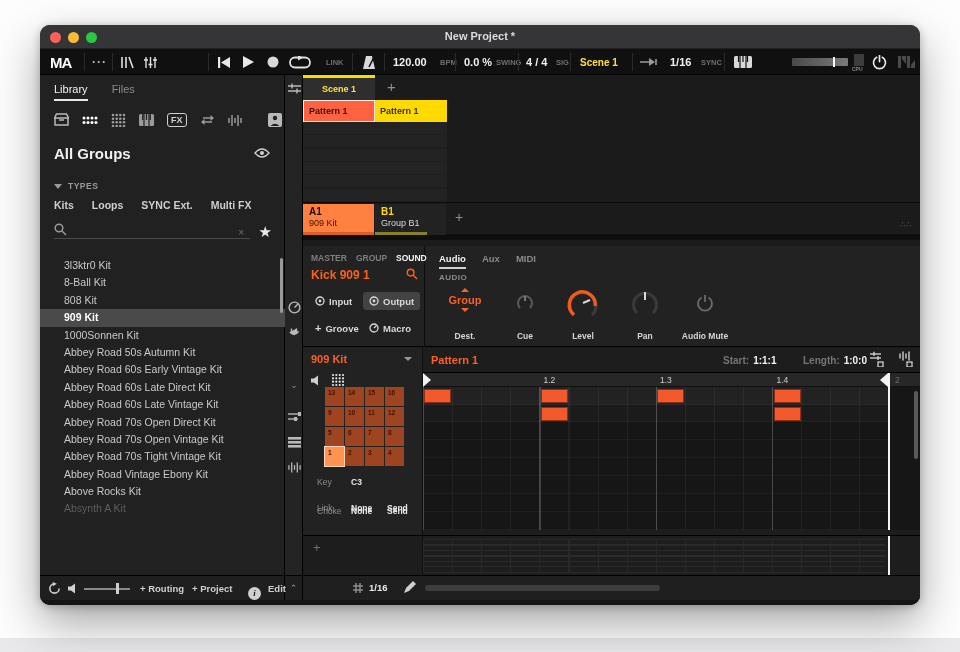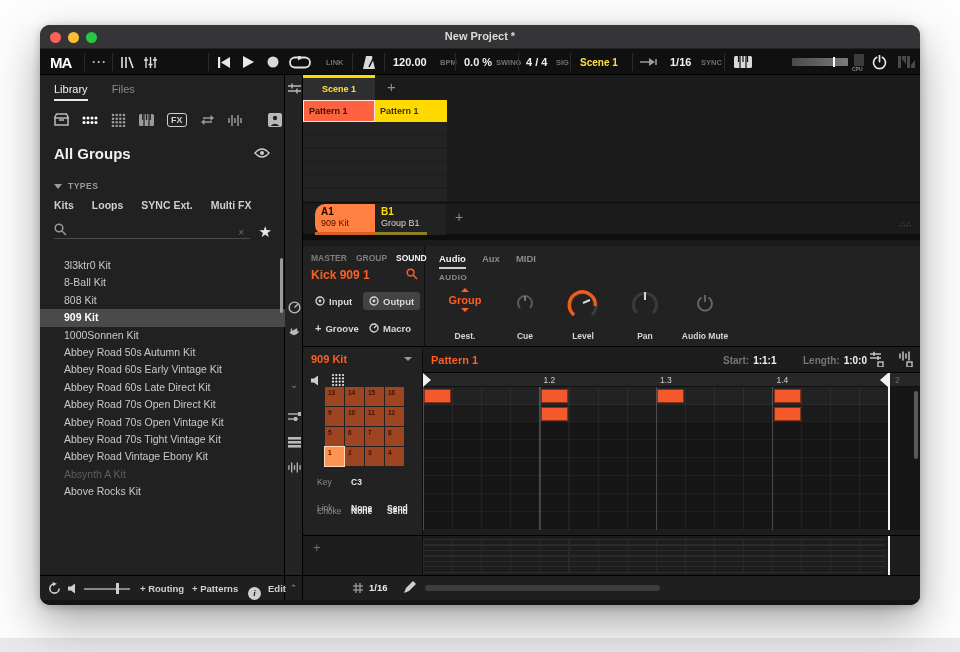--- a/index.html
+++ b/index.html
@@ -57,21 +57,21 @@
   .pattern-zone{ position:absolute; left:0; top:25px; width:617px; height:102px; background:#1b1b1b; }
   .pat-col-stripes{ position:absolute; top:22px; width:72px; height:80px; background:repeating-linear-gradient(180deg,#232323 0 12px,#1e1e1e 12px 13.3px); }
   .pat-cell{ position:absolute; top:0; width:72px; height:22px; font-size:9px; font-weight:bold; display:flex; align-items:center; padding-left:5px; }
   .pat-cell.c1{ left:0; background:#ff6240; color:#3c1000; border:1.5px solid #ffe9dd; }
   .pat-cell.c2{ left:72px; background:#ffd900; color:#3d3200; }
   .group-row{ position:absolute; left:0; top:127px; width:617px; height:38px; background:#1b1b1b; border-top:1px solid #0c0c0c; border-bottom:6px solid #0e0e0e; }
   .grp{ position:absolute; top:1px; width:71px; height:31px; padding:2px 0 0 6px; }
   .grp .gid{ font-size:10px; font-weight:bold; }
   .grp .gname{ font-size:9px; margin-top:1px; }
   .grp .bar{ position:absolute; left:0; bottom:0; height:3px; }
-  .grp-a{ left:12px; background:#ff8040;border-radius:10px; }
+  .grp-a{ left:0; background:#ff8040; }
   .grp-a .gid{ color:#1d0800; } .grp-a .gname{ color:#3c1400; }
   .grp-a .bar{ width:71px; background:#d95f22; }
   .grp-b{ left:72px; background:#222222; }
   .grp-b .gid{ color:#ffd900; } .grp-b .gname{ color:#d8d8d8; }
   .grp-b .bar{ width:52px; background:#8a7f23; }
   .grp-plus{ position:absolute; left:152px; top:6px; color:#8f8f8f; font-size:14px; }
   .resize-dots{ position:absolute; right:8px; top:20px; width:12px; height:10px; color:#6f6f6f; font-size:8px; letter-spacing:1px; line-height:4px; }
   
   .channel{ position:absolute; left:0; top:171px; width:617px; height:101px; background:#222222; border-bottom:1px solid #000; }
   .ch-left{ position:absolute; left:0; top:0; width:122px; height:101px; border-right:1px solid #0d0d0d; }
@@ -389,26 +389,27 @@
     <div class="fav-star">★</div>
     <div class="lib-list" id="lib-list">
         <div class="lib-item">3l3ktr0 Kit</div>
         <div class="lib-item">8-Ball Kit</div>
         <div class="lib-item">808 Kit</div>
         <div class="lib-item selected">909 Kit</div>
         <div class="lib-item">1000Sonnen Kit</div>
         <div class="lib-item">Abbey Road 50s Autumn Kit</div>
         <div class="lib-item">Abbey Road 60s Early Vintage Kit</div>
         <div class="lib-item">Abbey Road 60s Late Direct Kit</div>
+        <div class="lib-item">Abbey Road 60s Late Vintage Kit</div>
         <div class="lib-item">Abbey Road 70s Open Direct Kit</div>
         <div class="lib-item">Abbey Road 70s Open Vintage Kit</div>
         <div class="lib-item">Abbey Road 70s Tight Vintage Kit</div>
         <div class="lib-item">Abbey Road Vintage Ebony Kit</div>
+        <div class="lib-item">Above Rocks Kit</div>
         <div class="lib-item dimmed">Absynth A Kit</div>
-        <div class="lib-item">Above Rocks Kit</div>
       </div>
     <div class="lib-scrollbar"></div>
   </div>
 
   <div class="strip">
     <div class="sic" style="top:8px">
       <svg width="13" height="12" viewBox="0 0 13 12" style="margin:0 auto">
           <g stroke="#b9b9b9" stroke-width="1.4">
             <line x1="0" y1="3" x2="13" y2="3"></line>
             <line x1="0" y1="8" x2="13" y2="8"></line>
@@ -719,21 +720,21 @@
           </svg>
       </div>
       <div style="position:absolute; left:28px; top:7px;">
         <svg width="11" height="11" viewBox="0 0 11 11">
             <polygon points="0,3.5 3,3.5 7,0.5 7,10.5 3,7.5 0,7.5" fill="#cfcfcf"></polygon>
           </svg>
       </div>
       <div class="vol-line"></div>
       <div class="vol-thumb"></div>
       <div class="bb-label" style="position:absolute; left:100px; top:7px;">+ Routing</div>
-      <div class="bb-label" style="position:absolute; left:152px; top:7px;">+ Patterns</div>
+      <div class="bb-label" style="position:absolute; left:152px; top:7px;">+ Project</div>
       <div style="position:absolute; left:208px; top:6px;"><span class="info-circle">i</span></div>
       <div class="bb-label" style="position:absolute; left:228px; top:7px;">Edit</div>
     </div>
     <div class="bb-strip-up">⌃</div>
     <div class="gridset">
       <svg width="10" height="10" viewBox="0 0 10 10">
           <g stroke="#9a9a9a" stroke-width="1.3">
             <line x1="3" y1="0" x2="3" y2="10"></line>
             <line x1="7" y1="0" x2="7" y2="10"></line>
             <line x1="0" y1="3" x2="10" y2="3"></line>

